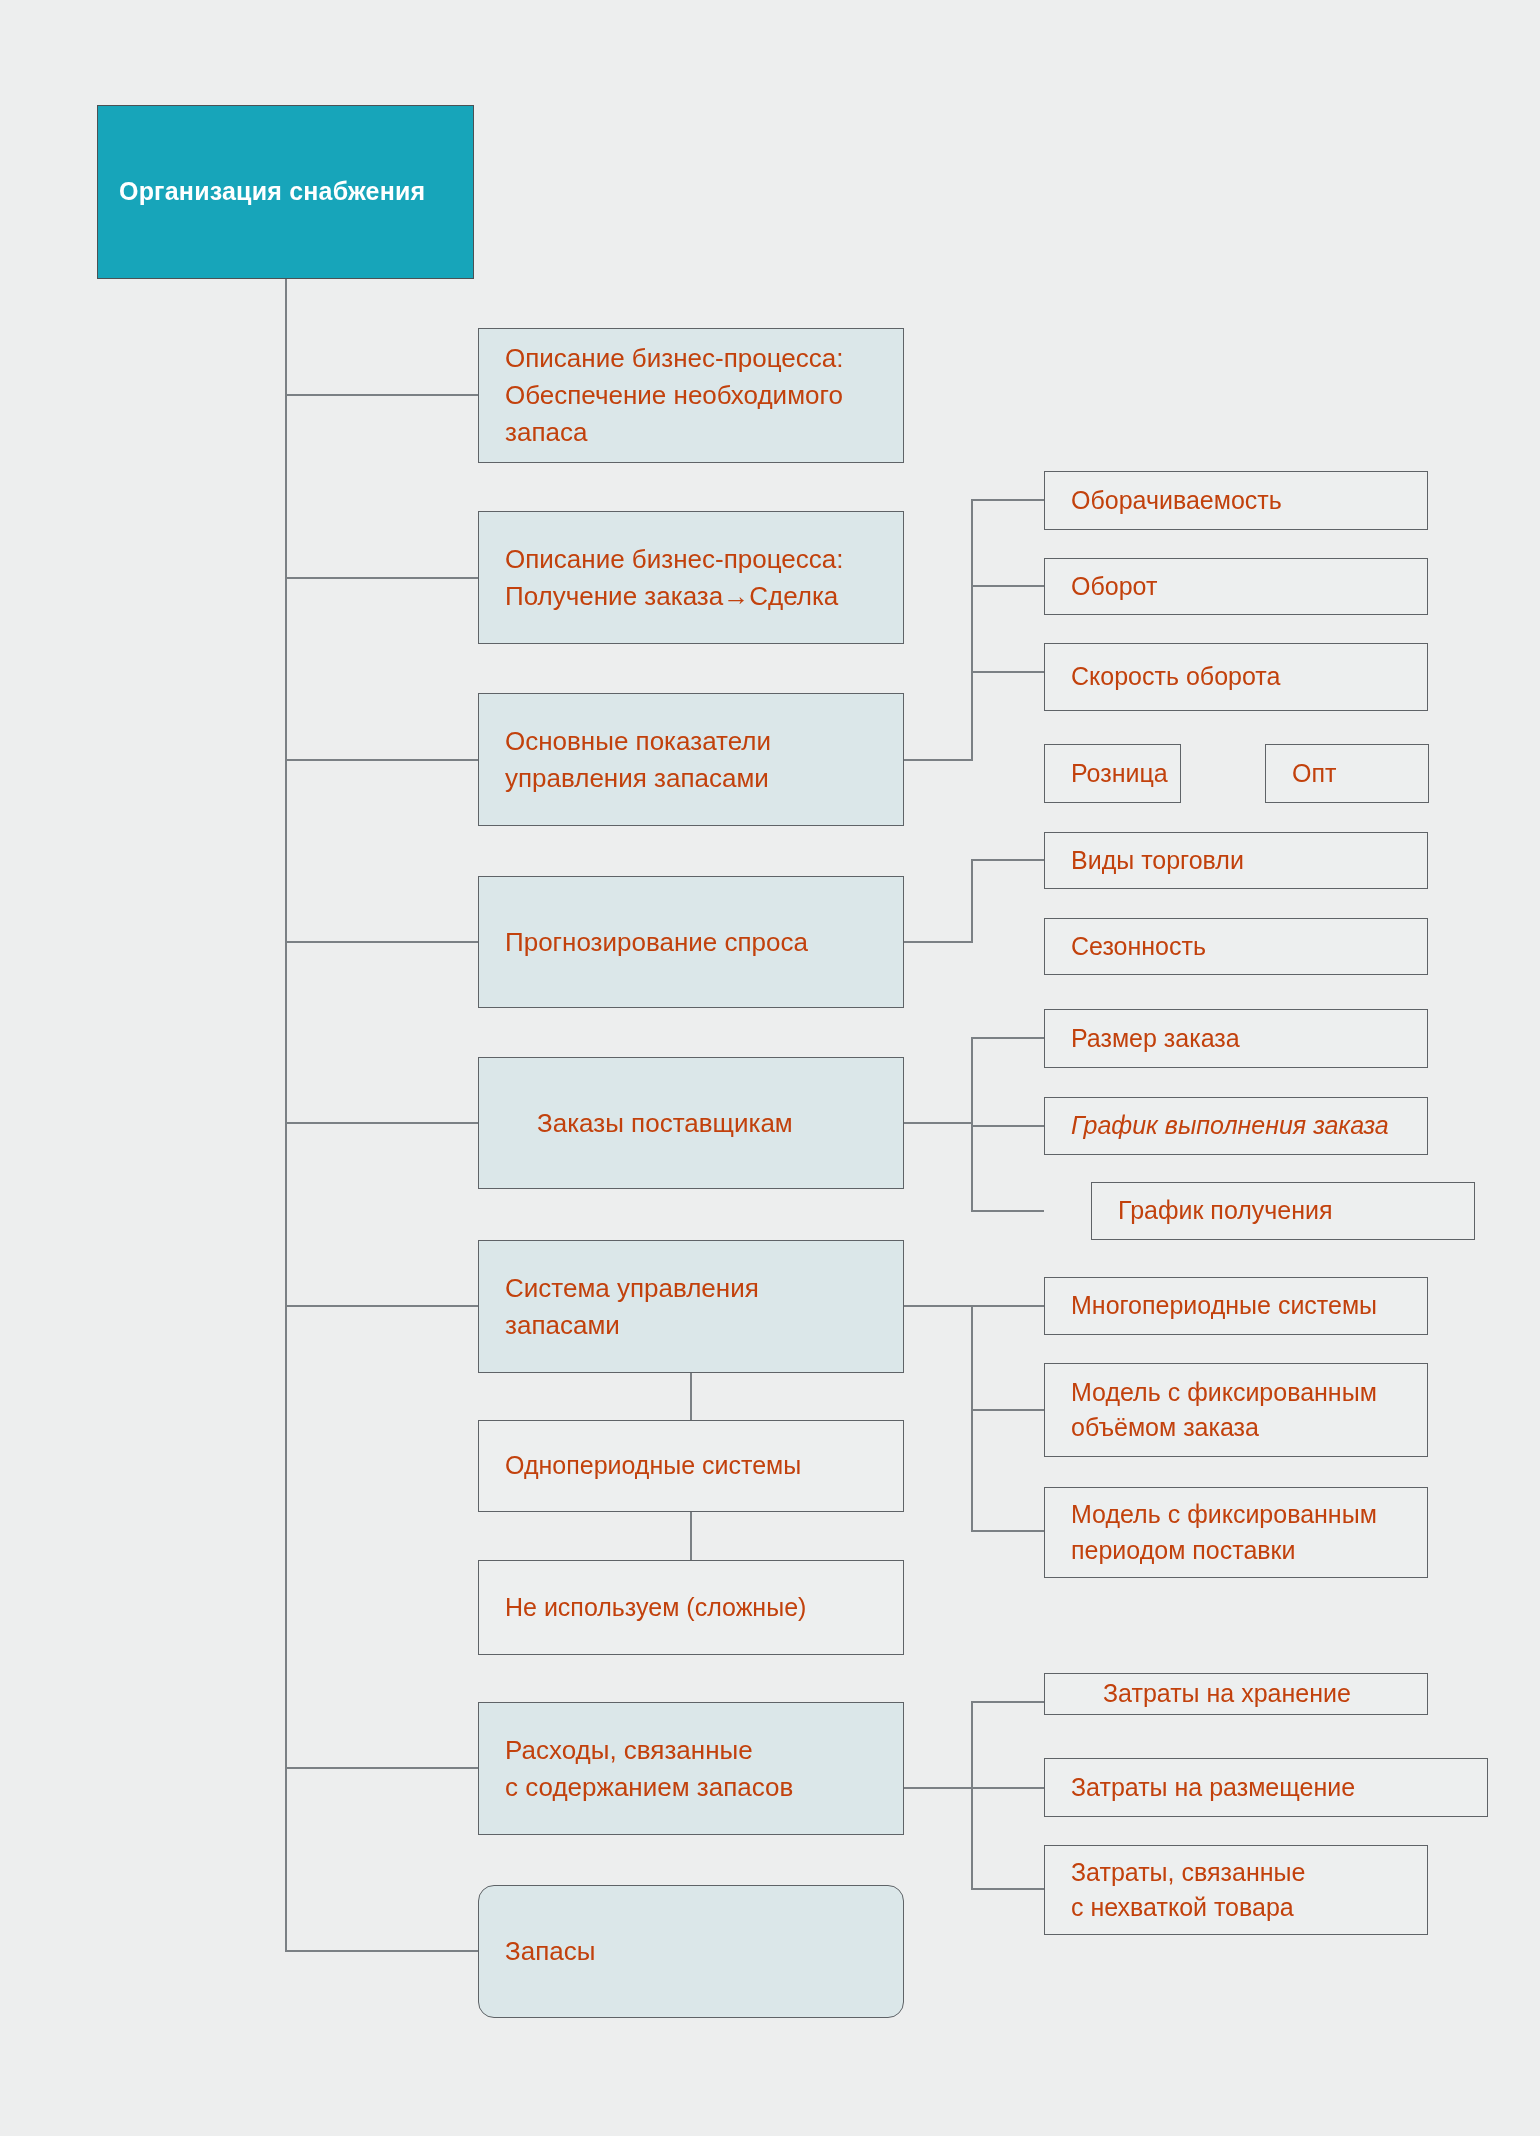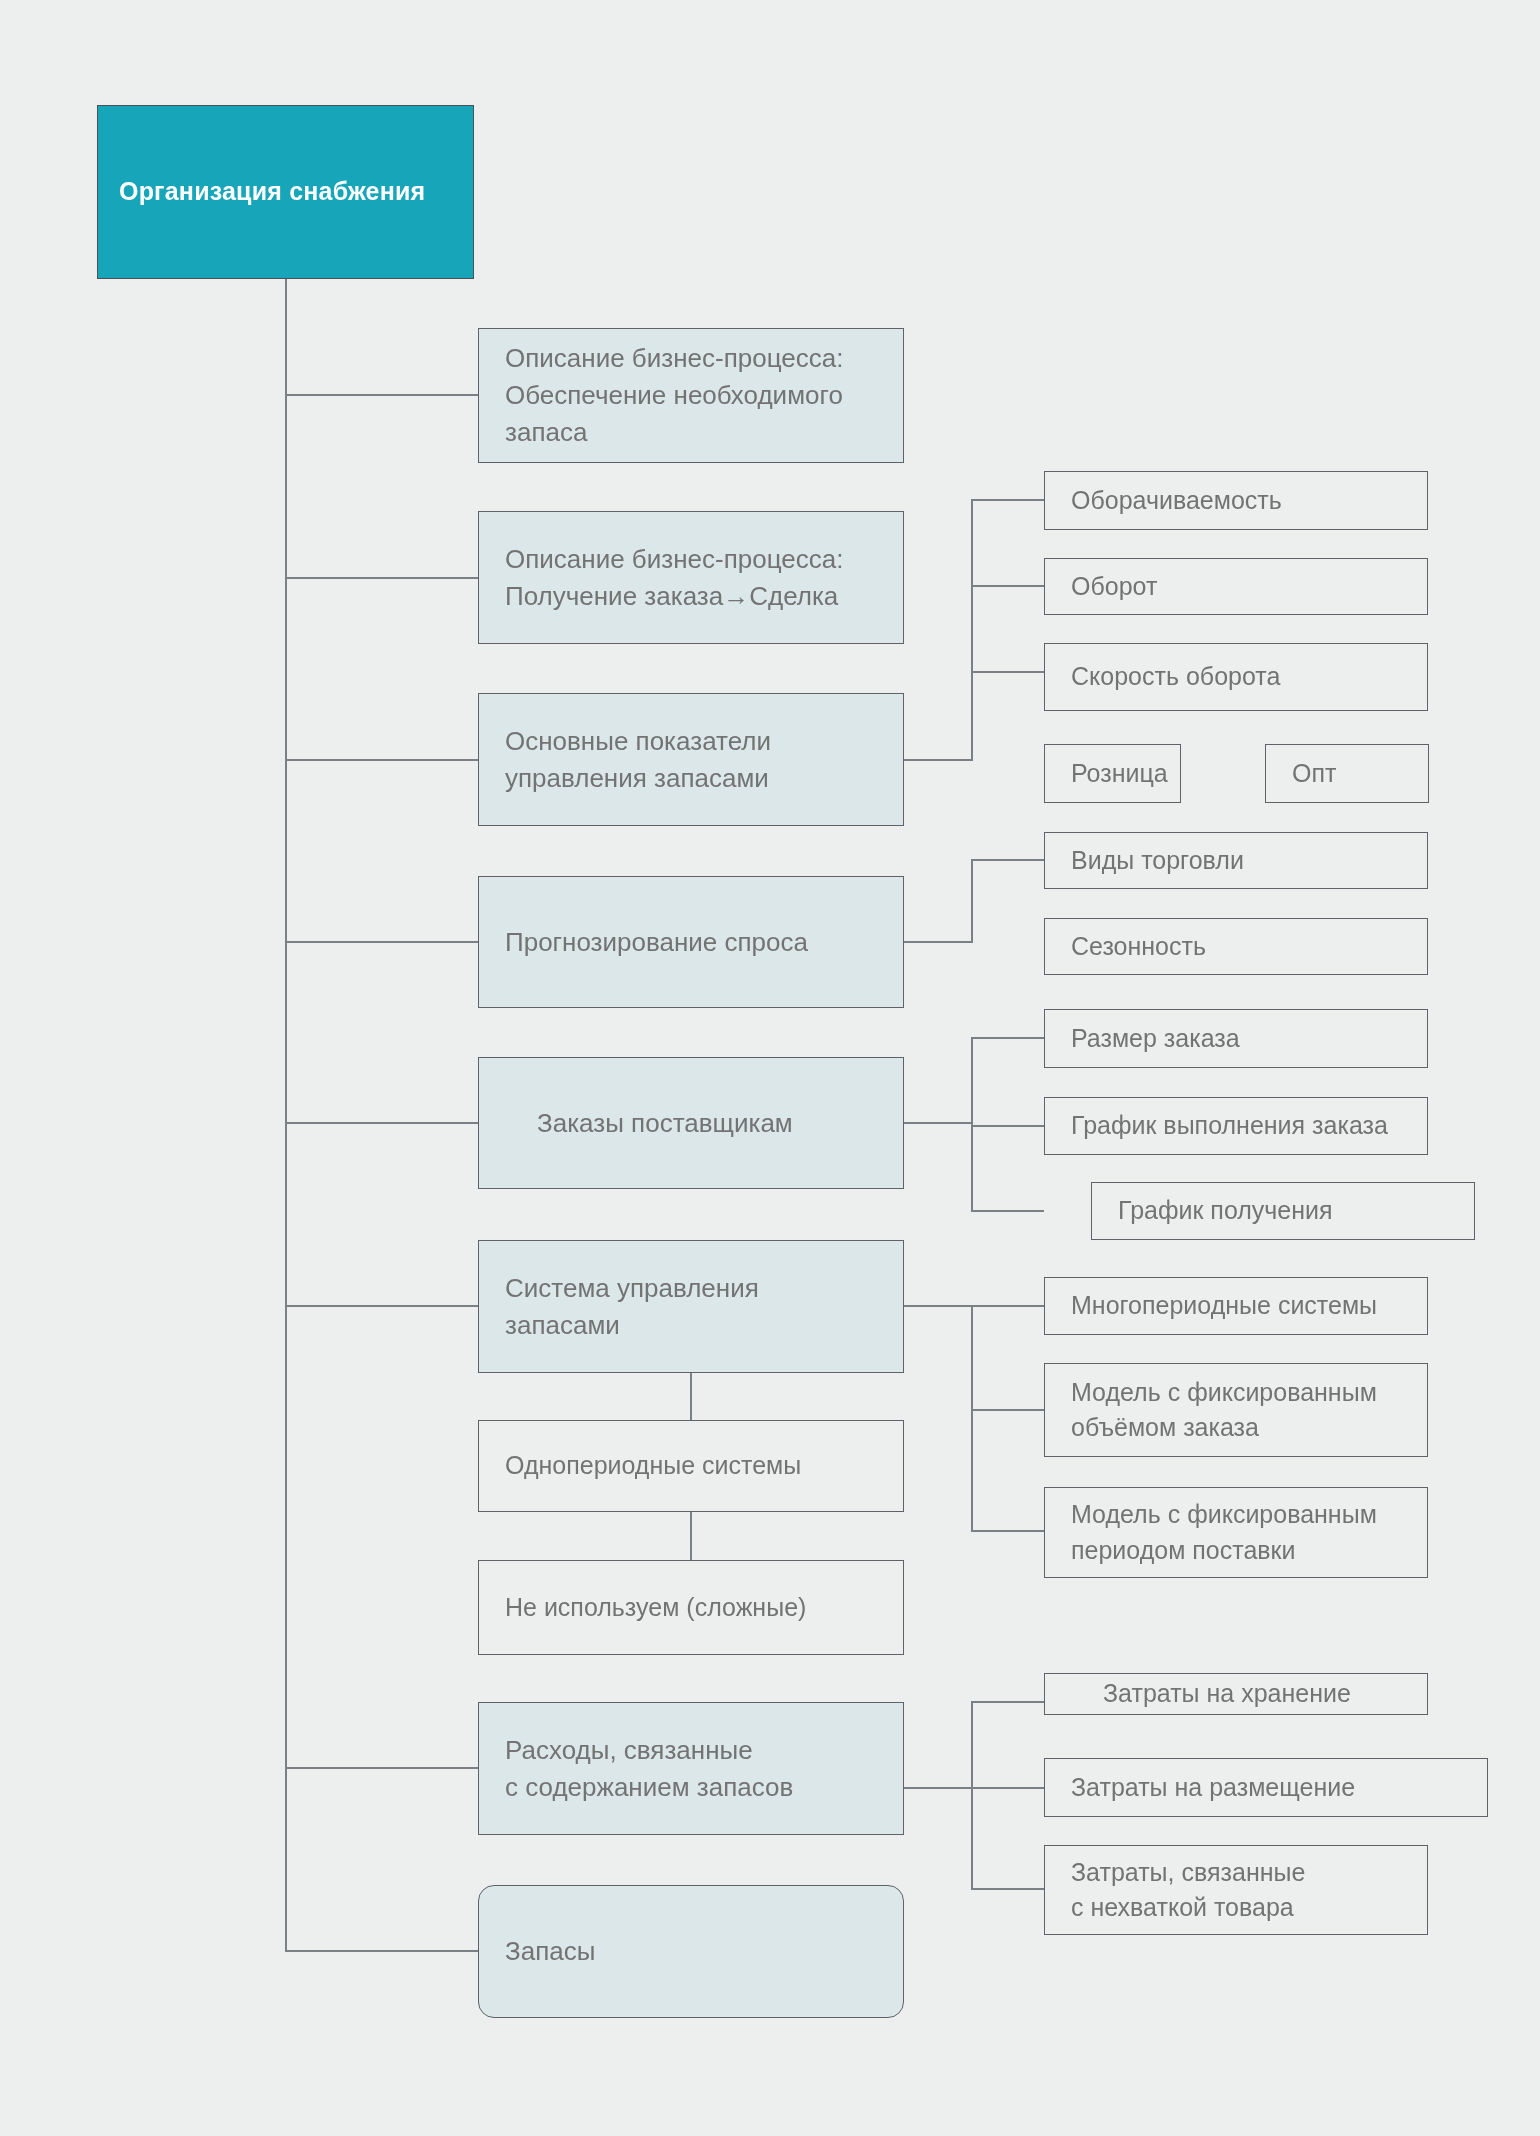--- a/index.html
+++ b/index.html
@@ -9,21 +9,21 @@
     width:1540px;height:2136px;
     background:#edeeee;
     overflow:hidden;
   }
   .node{
     position:absolute;
     box-sizing:border-box;
     display:flex;
     align-items:center;
     border:1.5px solid #5f6367;
-    color:#737373;
+    color:#c2410c;
     font-size:26px;
     line-height:1.42;
   }
   .node span{
     display:block;
     white-space:pre-line;
     padding-left:26px;
     padding-right:10px;
   }
   .root{
@@ -169,21 +169,21 @@
   </div>
 
   <div class="node lvl3" style="left:1044px;top:918px;width:384px;height:57px;">
     <span>Сезонность</span>
   </div>
 
   <div class="node lvl3" style="left:1044px;top:1009px;width:384px;height:59px;">
     <span>Размер заказа</span>
   </div>
 
-  <div class="node lvl3" style="left:1044px;top:1097px;width:384px;height:58px;">
+  <div class="node lvl3" style="left:1044px;top:1097px;width:384px;height:58px;font-style:italic;">
     <span>График выполнения заказа</span>
   </div>
 
   <div class="node lvl3" style="left:1044px;top:1182px;width:384px;height:58px;margin-left:47px;">
     <span>График получения</span>
   </div>
 
   <div class="node lvl3" style="left:1044px;top:1277px;width:384px;height:58px;">
     <span>Многопериодные системы</span>
   </div>

